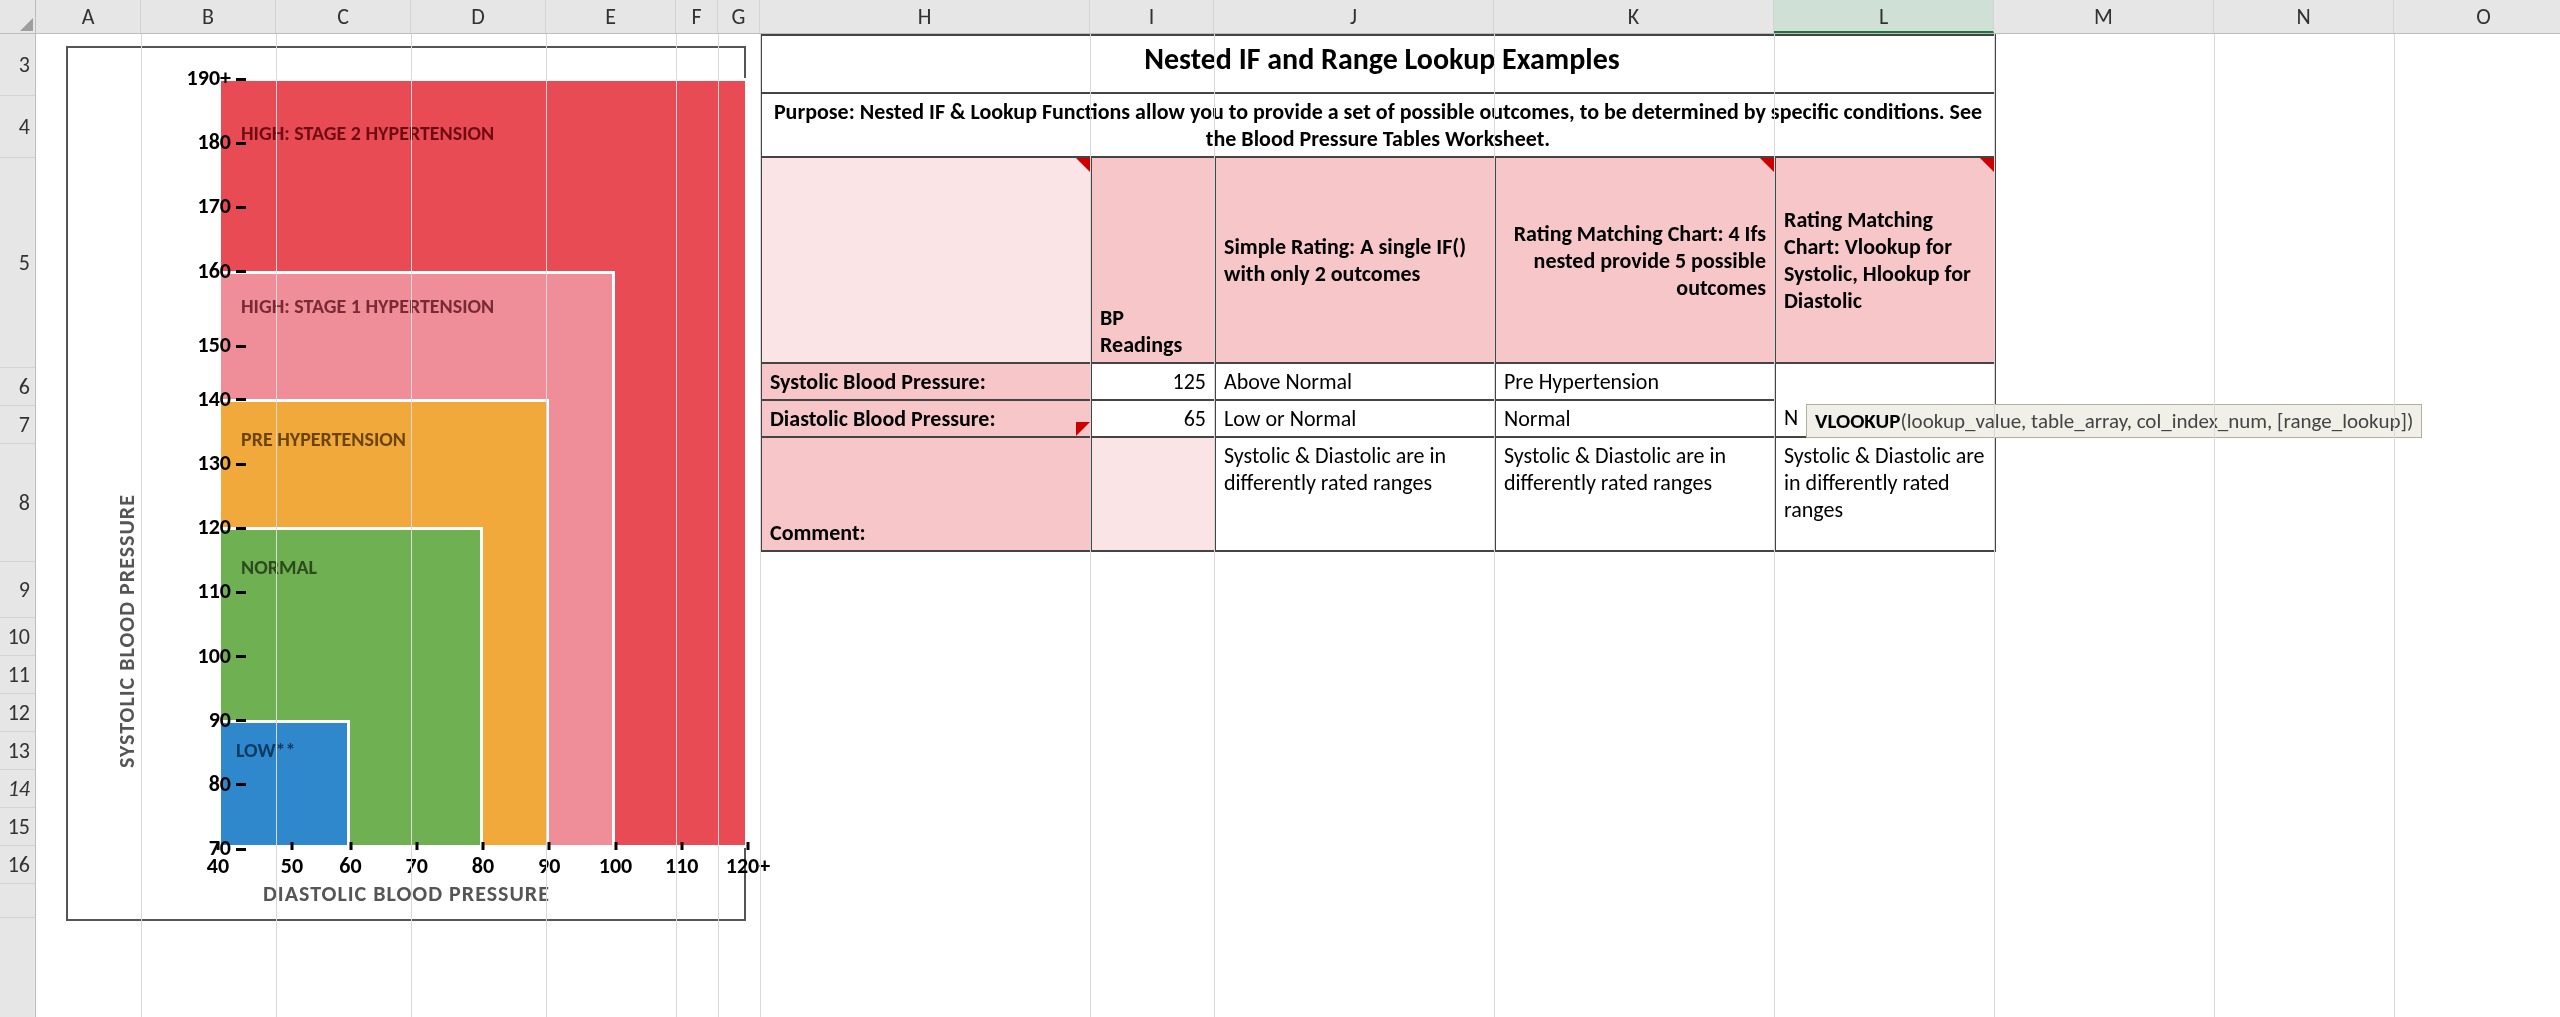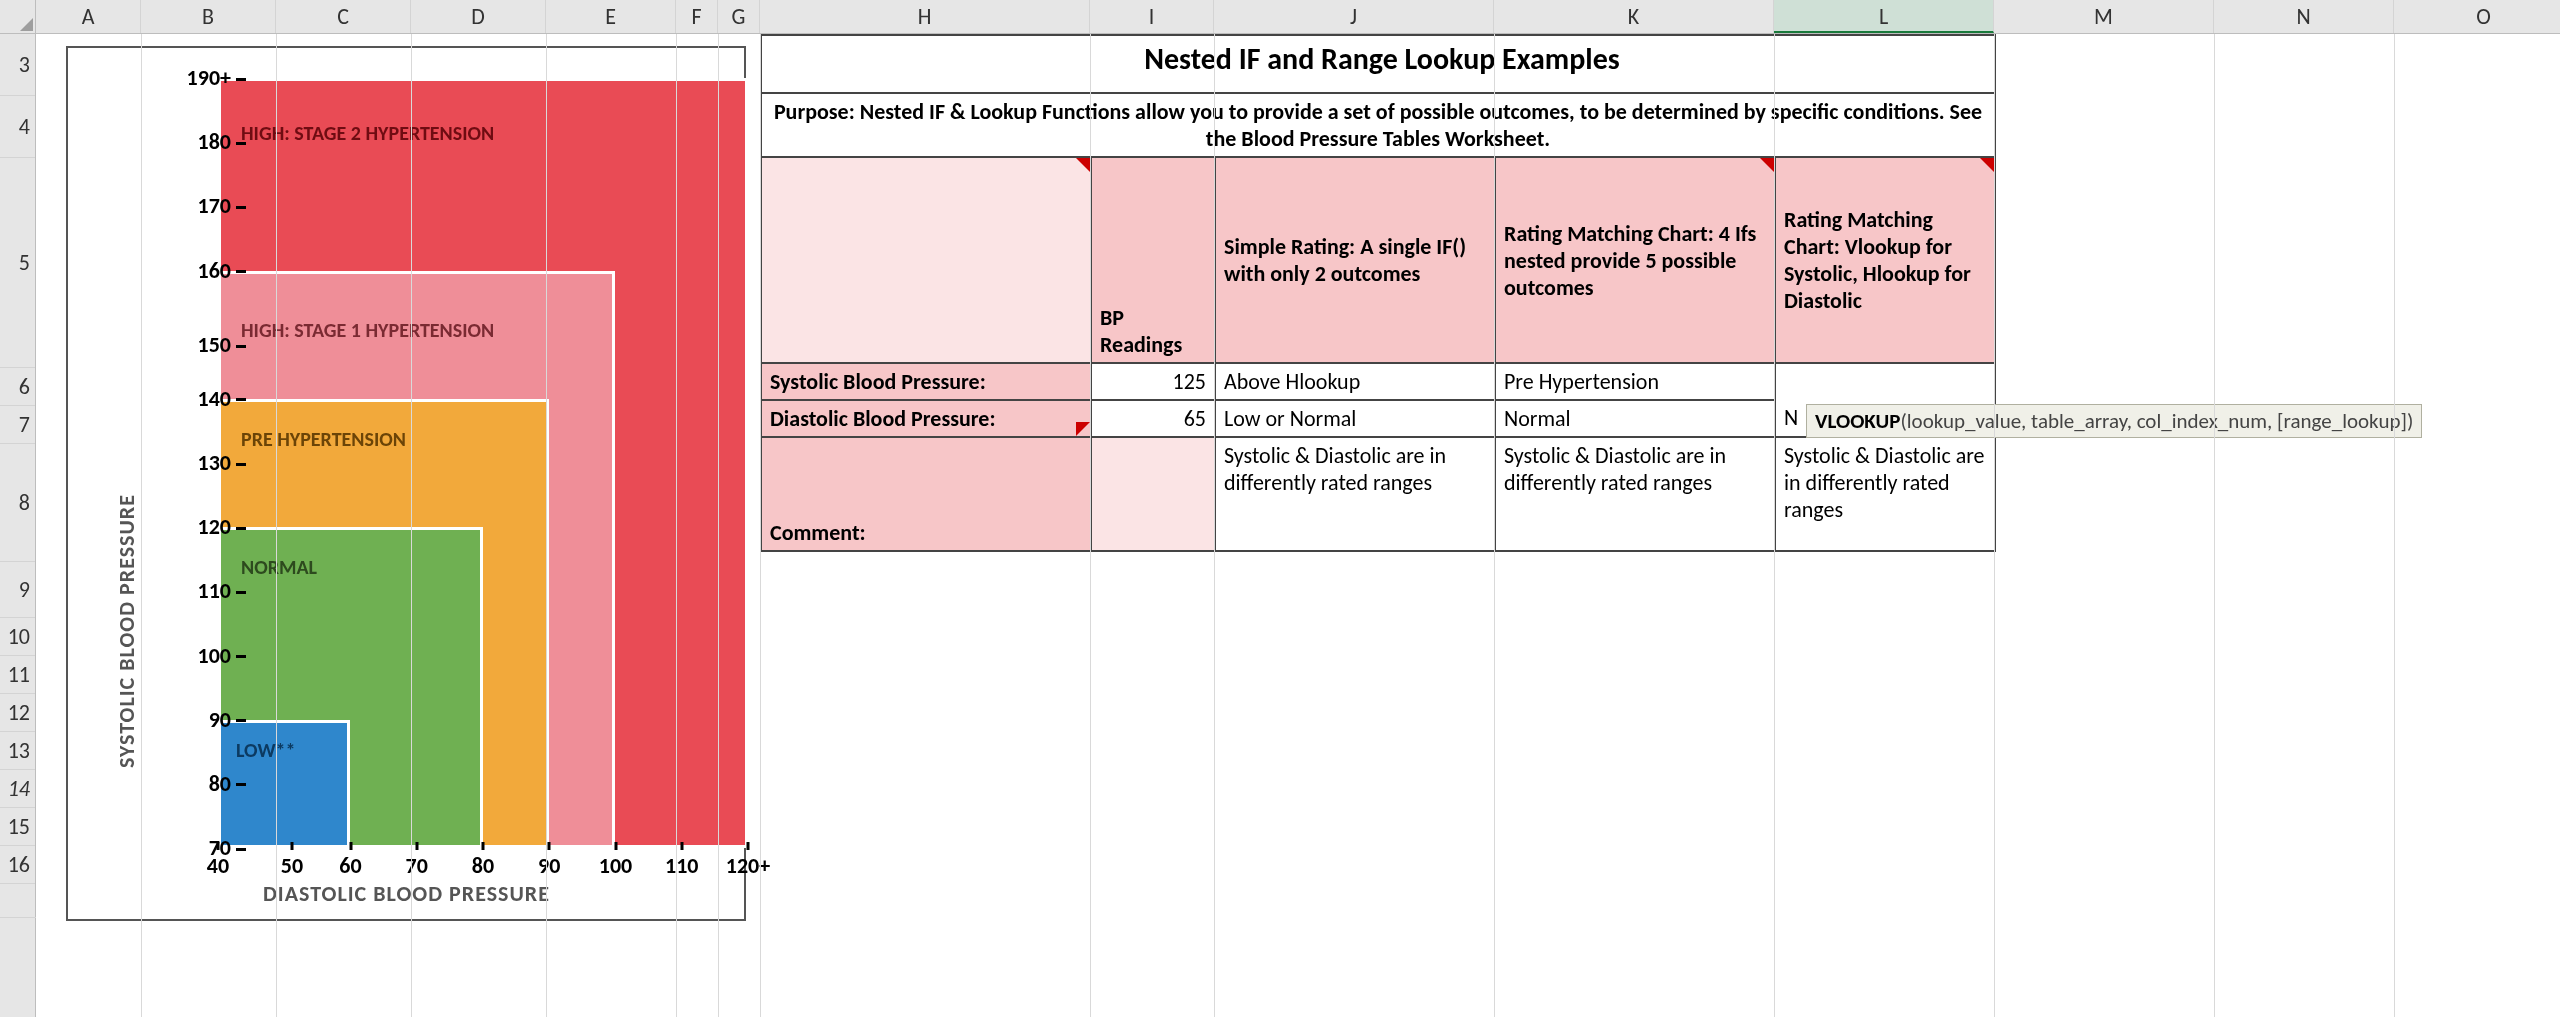--- a/index.html
+++ b/index.html
@@ -209,21 +209,21 @@
       <span class="y-axis-label" style="left:45px; top:720px;">SYSTOLIC BLOOD PRESSURE</span>
 
       <span class="x-axis-label" style="left:195px; bottom:12px;">DIASTOLIC BLOOD PRESSURE</span>
 
       <div class="chart-plot" id="chart-plot">
 
         <div class="block stage2" style="left:0px; bottom:0px; width:530px; height:770px;">
           <span class="blk-label" style="left:20px; top:40px; color:#6f0c12;">HIGH: STAGE 2 HYPERTENSION</span>
         </div>
         <div class="block stage1" style="left:0px; bottom:0px; width:397px; height:577px;">
-          <span class="blk-label" style="left:20px; top:20px; color:#7a2a32;margin-top:24px;">HIGH: STAGE 1 HYPERTENSION</span>
+          <span class="blk-label" style="left:20px; top:20px; color:#7a2a32;">HIGH: STAGE 1 HYPERTENSION</span>
         </div>
         <div class="block pre" style="left:0px; bottom:0px; width:331px; height:449px;">
           <span class="blk-label" style="left:20px; top:25px; color:#6b4407;">PRE HYPERTENSION</span>
         </div>
         <div class="block normal" style="left:0px; bottom:0px; width:265px; height:321px;">
           <span class="blk-label" style="left:20px; top:25px; color:#2d4a1e;">NORMAL</span>
         </div>
         <div class="block low" style="left:0px; bottom:0px; width:132px; height:128px;">
           <span class="blk-label" style="left:15px; top:15px; color:#0c3a61;">LOW**</span>
         </div>
@@ -266,33 +266,33 @@
       </tr>
       <tr class="purpose-row">
         <td colspan="5" style="height:58px;">Purpose: Nested IF &amp; Lookup Functions allow you to provide a set of possible outcomes, to be determined by specific conditions. See the Blood Pressure Tables Worksheet.</td>
       </tr>
       <tr>
         <td class="lightpink" style="height:206px; vertical-align:bottom; position:relative;">
           <span class="note-tri"></span>
         </td>
         <td class="pink" style="vertical-align:bottom; font-weight:bold;">BP Readings</td>
         <td class="pink" style="font-weight:bold; position:relative; vertical-align:middle;">Simple Rating: A single IF() with only 2 outcomes</td>
-        <td class="pink" style="font-weight:bold; position:relative; vertical-align:middle;">
+        <td class="pink" style="font-weight:bold; position:relative; vertical-align:middle;text-align:right;">
           <span>Rating Matching Chart: 4 Ifs nested provide 5 possible outcomes</span>
           <span class="note-tri"></span>
         </td>
         <td class="pink" style="font-weight:bold; position:relative; vertical-align:middle;">
           <span>Rating Matching Chart: Vlookup for Systolic, Hlookup for Diastolic</span>
           <span class="note-tri"></span>
         </td>
       </tr>
       <tr>
         <td class="pink" style="font-weight:bold; height:34px;">Systolic Blood Pressure:</td>
         <td class="input-cell">125</td>
-        <td class="white-left">Above Hlookup</td>
+        <td class="white-left">Above Normal</td>
         <td class="white-left">Pre Hypertension</td>
         <td class="white-left" style="border-bottom:none;"></td>
       </tr>
       <tr>
         <td class="pink" style="font-weight:bold; height:34px; position:relative;">
           <span>Diastolic Blood Pressure:</span>
           <span class="note-tri" style="top:auto;bottom:0;border-width:14px 14px 0 0;border-color:#c00 transparent transparent transparent;"></span>
         </td>
         <td class="input-cell">65</td>
         <td class="white-left">Low or Normal</td>

